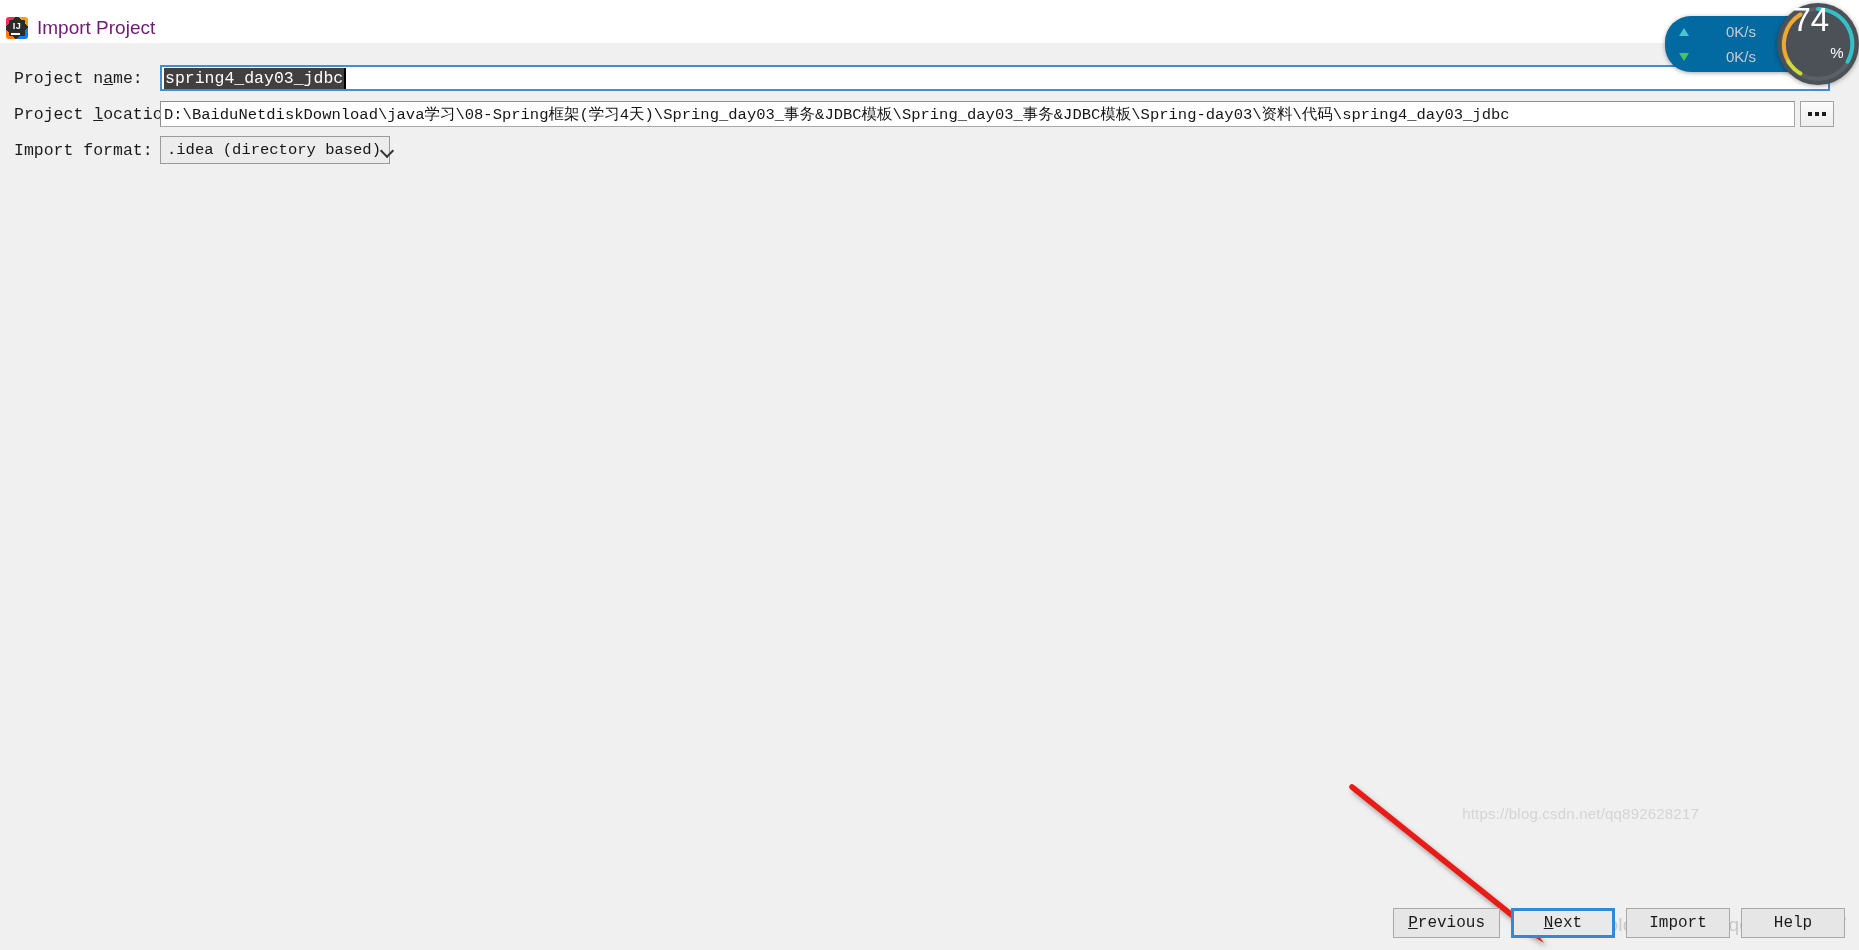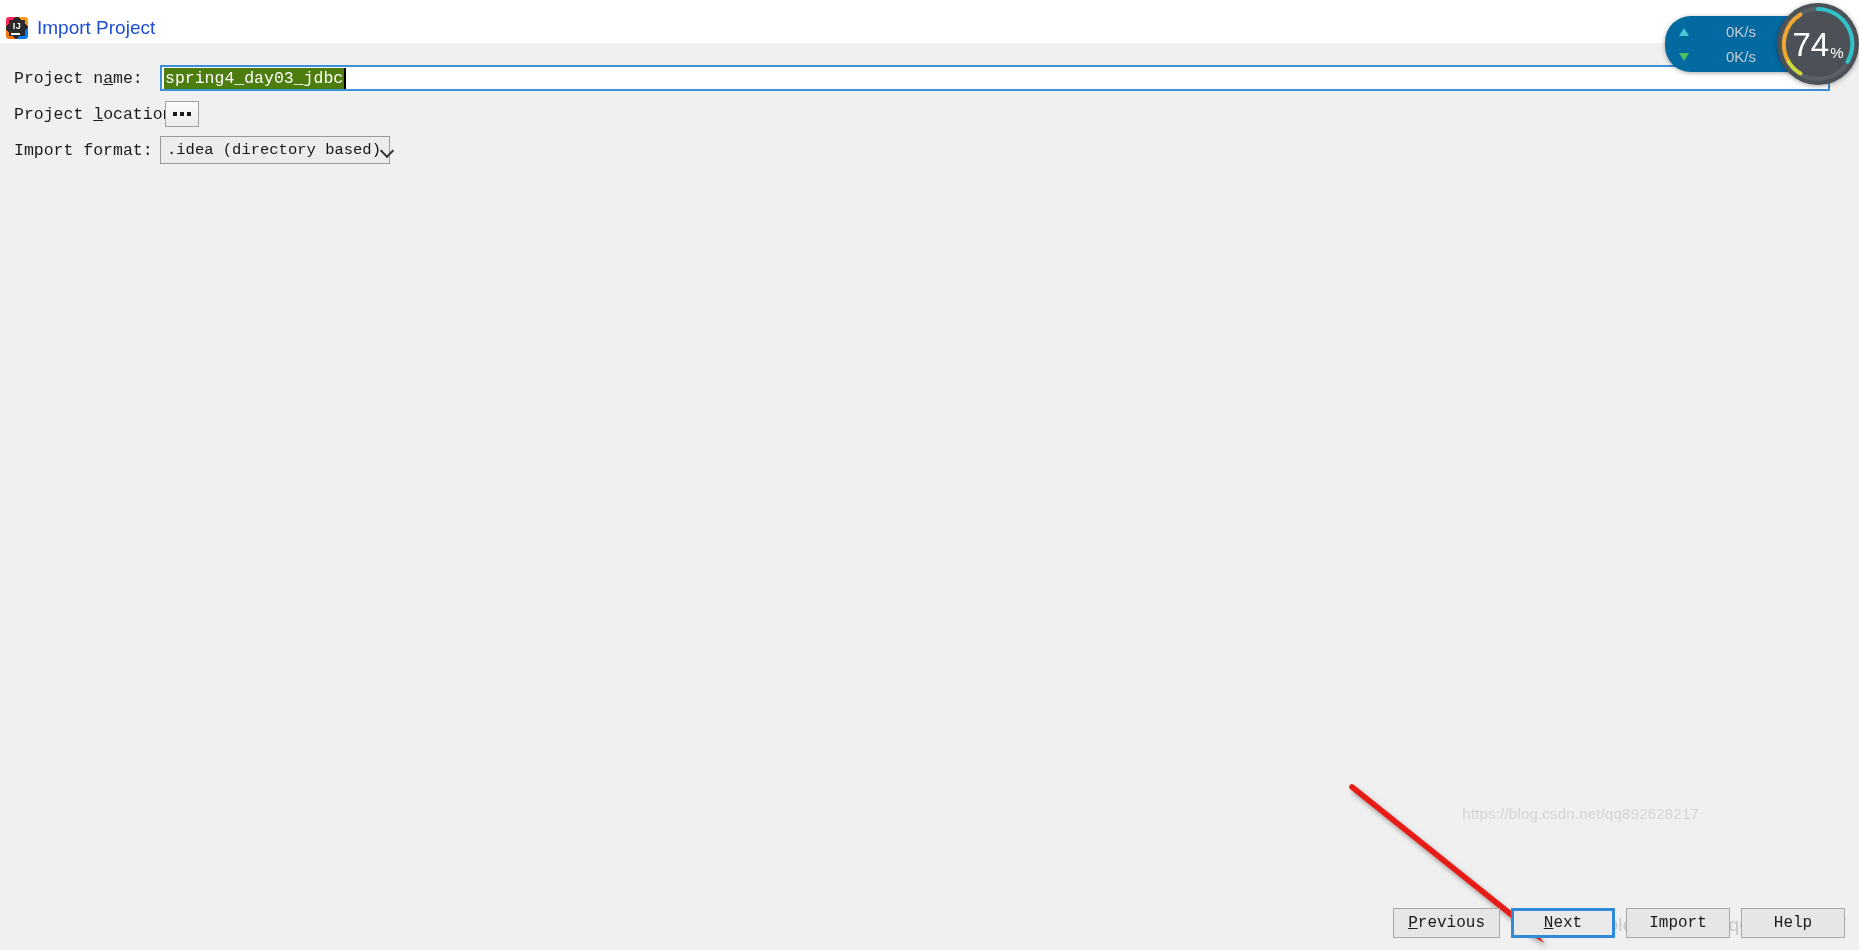--- a/index.html
+++ b/index.html
@@ -63,21 +63,21 @@
   }
   #app-icon .ij-underline {
     position: absolute;
     left: 5px; bottom: 4px;
     width: 9px; height: 2px;
     background: #ffffff;
   }
   #window-title {
     font-family: "Liberation Sans", sans-serif;
     font-size: 19px;
-    color: #1d4ed8;
+    color: #701a75;
     white-space: nowrap;
   }
 
   
   #content {
     position: absolute;
     left: 0; top: 43px;
     width: 1859px;
     height: 907px;
     background: #f0f0f0;
@@ -107,21 +107,21 @@
     width: 1670px;
     height: 26px;
     background: #ffffff;
     border: 2px solid #3d8fd6;
     box-sizing: border-box;
     display: flex;
     align-items: center;
     padding-left: 2px;
   }
   #name-selection {
-    background: #4d7c0f;
+    background: #404040;
     color: #ffffff;
     font-family: "Liberation Mono", monospace;
     font-size: 16.5px;
     line-height: 21px;
     padding: 0 1px;
     white-space: nowrap;
   }
   #name-caret {
     width: 2px;
     height: 21px;
@@ -331,21 +331,21 @@
     box-shadow: 0 1px 5px rgba(0,0,0,0.35);
   }
   #cpu-gauge svg {
     position: absolute;
     inset: 0;
   }
   #cpu-label {
     position: absolute;
     inset: 0;
     display: flex;
-    align-items: center;
+    align-items: flex-start;
     justify-content: center;
     color: #ffffff;
   }
   #cpu-value {
     font-family: "Liberation Sans", sans-serif;
     font-size: 33px;
     line-height: 33px;
   }
   #cpu-unit {
     font-family: "Liberation Sans", sans-serif;
@@ -372,20 +372,23 @@
   <div class="form-row" id="row-name">
     <div class="form-label"><span>Project n</span><span class="mn">a</span><span>me:</span></div>
     <div id="name-field">
       <span id="name-selection">spring4_day03_jdbc</span>
       <span id="name-caret"></span>
     </div>
   </div>
 
   <div class="form-row" id="row-location">
     <div class="form-label"><span>Project </span><span class="mn">l</span><span>ocation:</span></div>
+    <div id="location-field">
+      <span id="location-value">D:\BaiduNetdiskDownload\java学习\08-Spring框架(学习4天)\Spring_day03_事务&amp;JDBC模板\Spring_day03_事务&amp;JDBC模板\Spring-day03\资料\代码\spring4_day03_jdbc</span>
+    </div>
     <div id="browse-button">
       <span class="dot"></span>
       <span class="dot"></span>
       <span class="dot"></span>
     </div>
   </div>
 
   <div class="form-row" id="row-format">
     <div class="form-label">Import format:</div>
     <div id="format-select">

